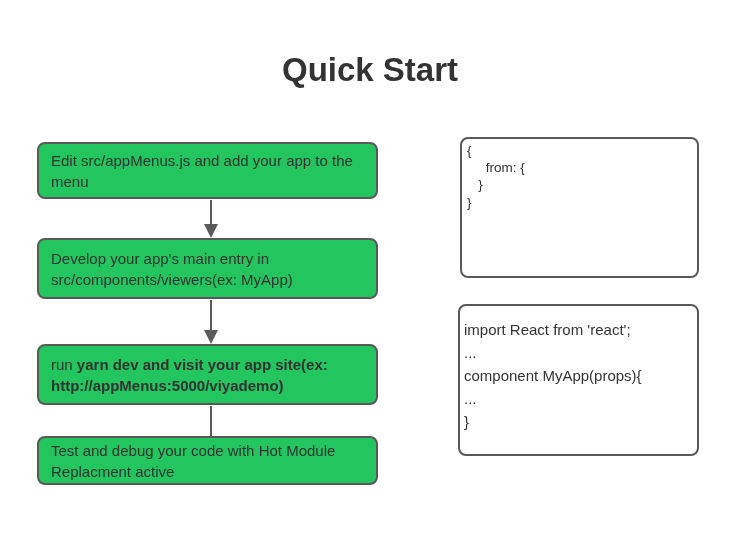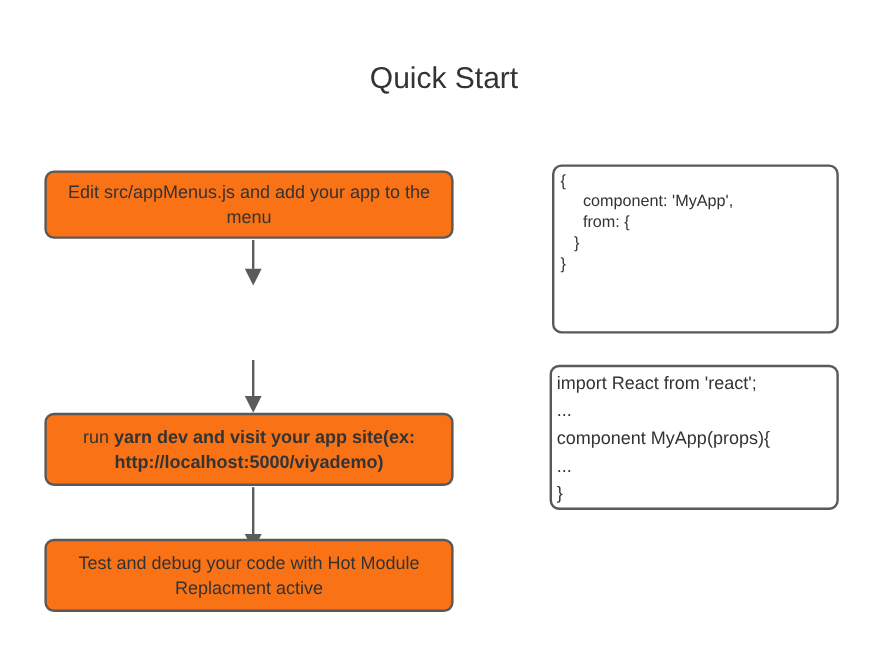--- a/index.html
+++ b/index.html
@@ -7,37 +7,36 @@
   body {
     width: 740px; height: 560px;
     position: relative; overflow: hidden;
     font-family: "Liberation Sans", sans-serif;
   }
   .canvas { position: absolute; inset: 0; }
 
   .title {
     position: absolute; top: 51px; left: 0; width: 740px;
     text-align: center;
-    font-size: 25px; font-weight: normal; color: #333333;
+    font-size: 33px; font-weight: bold; color: #333333;
   }
 
   .flow-box {
     position: absolute; left: 37px; width: 341px;
     border: 2.5px solid #595959; border-radius: 8px;
-    background: #f97316;
+    background: #22c55e;
     display: flex; align-items: center; justify-content: center;
-    text-align: center;
     font-size: 15px; line-height: 21px; color: #333333;
     padding: 2px 12px;
   }
   .flow-box .bold { font-weight: bold; }
   .box1 { top: 142px; height: 57px; }
   .box2 { top: 238px; height: 61px; }
   .box3 { top: 344px; height: 61px; }
-  .box4 { top: 449px; height: 61px; }
+  .box4 { top: 436px; height: 49px; }
 
   .arrow {
     position: absolute; left: 203px; width: 15px;
     display: flex; flex-direction: column; align-items: center;
   }
   .arrow1 { top: 200px; height: 38px; }
   .arrow2 { top: 300px; height: 44px; }
   .arrow3 { top: 406px; height: 53px; }
   .arrow-line { width: 2px; flex: 1; background: #5b5b5b; }
   .arrow-head {
@@ -48,61 +47,63 @@
   }
 
   .code-box {
     position: absolute;
     border: 2px solid #595959; border-radius: 8px;
     background: #ffffff; color: #333333;
   }
   .code-line { white-space: pre; }
   .code1 { left: 460px; top: 137px; width: 239px; height: 141px;
            font-size: 13.5px; line-height: 17.2px; padding: 3px 5px; }
-  .code2 { left: 458px; top: 304px; width: 241px; height: 121px;
-           font-size: 15px; line-height: 23px; padding: 2px 4px; }
+  .code2 { left: 458px; top: 304px; width: 241px; height: 152px;
+           font-size: 15px; line-height: 23px; padding: 12px 4px; }
 </style>
 </head>
 <body>
 
 <div class="canvas">
 
   <div class="title">Quick Start</div>
 
   <div class="flow-box box1">
     <span>Edit src/appMenus.js and add your app to the menu</span>
   </div>
 
   <div class="arrow arrow1">
     <div class="arrow-line"></div>
     <div class="arrow-head"></div>
   </div>
 
+  <div class="flow-box box2">
+    <span>Develop your app's main entry in src/components/viewers(ex: MyApp)</span>
+  </div>
 
   <div class="arrow arrow2">
     <div class="arrow-line"></div>
     <div class="arrow-head"></div>
   </div>
 
   <div class="flow-box box3">
-    <span><span>run </span><span class="bold">yarn dev and visit your app site(ex: http://localhost:5000/viyademo)</span></span>
+    <span><span>run </span><span class="bold">yarn dev and visit your app site(ex: http://appMenus:5000/viyademo)</span></span>
   </div>
 
   <div class="arrow arrow3">
     <div class="arrow-line"></div>
     <div class="arrow-head"></div>
   </div>
 
   <div class="flow-box box4">
     <span>Test and debug your code with Hot Module Replacment active</span>
   </div>
 
   <div class="code-box code1">
     <div class="code-line">{</div>
-    <div class="code-line">     component: 'MyApp',</div>
     <div class="code-line">     from: {</div>
     <div class="code-line">   }</div>
     <div class="code-line">}</div>
   </div>
 
   <div class="code-box code2">
     <div class="code-line">import React from 'react';</div>
     <div class="code-line">...</div>
     <div class="code-line">component MyApp(props){</div>
     <div class="code-line">...</div>

